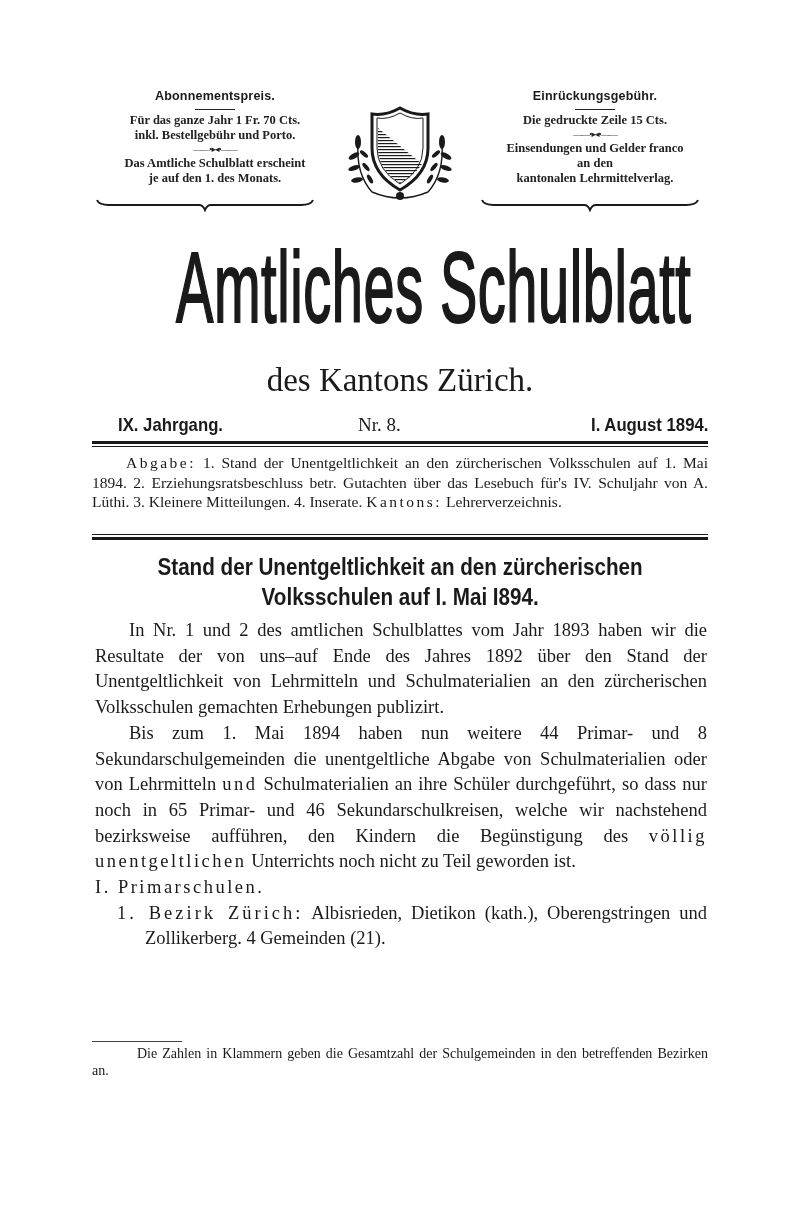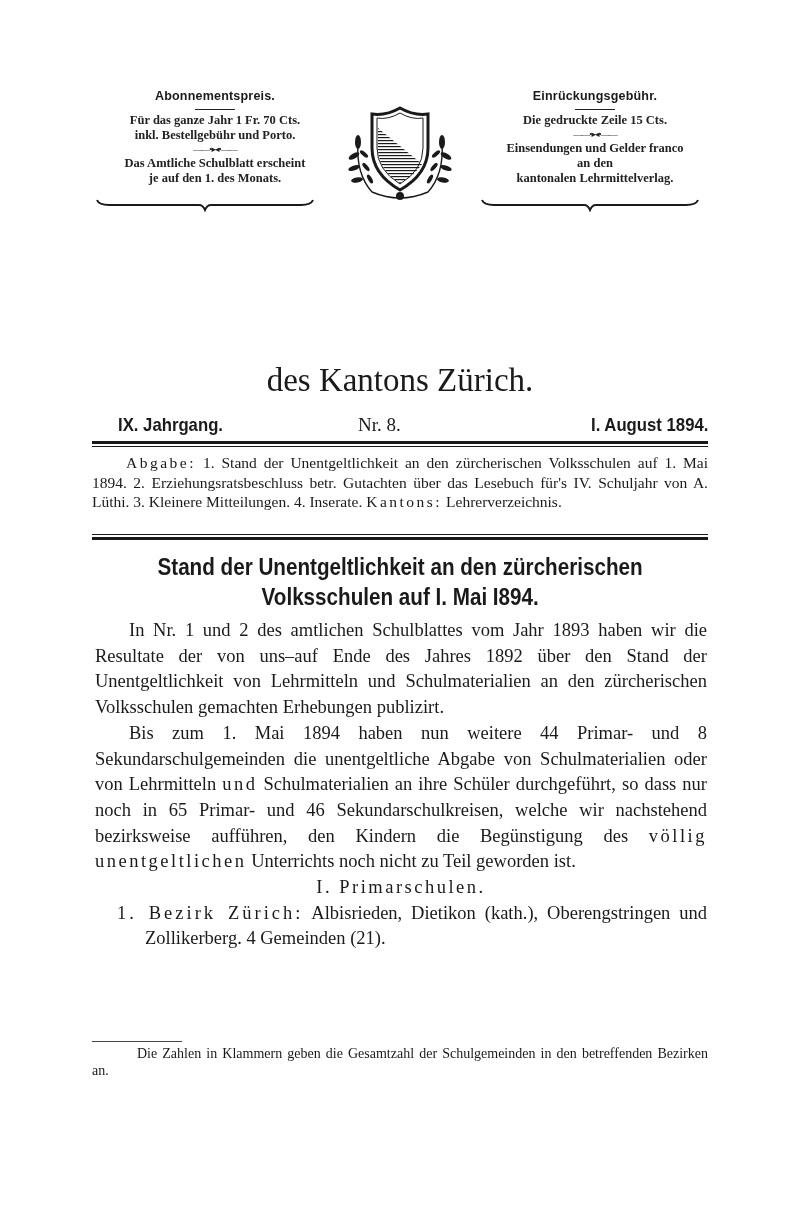--- a/index.html
+++ b/index.html
@@ -71,21 +71,21 @@
       font-family: "Liberation Sans", "DejaVu Sans", sans-serif;
       font-weight: bold; font-size: 24px; line-height: 30px; color: #1a1a1a;
     }
     .article-title .t { display: inline-block; transform: scaleX(0.86); transform-origin: center; white-space: nowrap; }
 
     .body {
       position: absolute; left: 95px; top: 618px; width: 612px;
       font-size: 18.5px; line-height: 25.7px; text-align: justify; color:#1a1a1a;
     }
     .body p { margin: 0; text-indent: 34px; }
-    .section-head { text-align: center; text-indent: 0 !important; letter-spacing: 2.5px; }
+    .section-head { text-indent: 0 !important; letter-spacing: 2.5px; }
     .district { padding-left: 50px; text-indent: -28px !important; }
     .district .sp { letter-spacing: 3px; }
 
     .fn-rule { position: absolute; left: 92px; top: 1041px; width: 90px; height: 1px; background: #444; }
     .footnote {
       position: absolute; left: 92px; top: 1045px; width: 616px;
       font-size: 14px; line-height: 17px; text-align: justify; text-indent: 45px;
     }
   </style>
 </head>
@@ -147,20 +147,23 @@
     <div class="hbox-line">Die gedruckte Zeile 15 Cts.</div>
     <div class="hbox-orn">——•▸◂•——</div>
     <div class="hbox-line">Einsendungen und Gelder franco</div>
     <div class="hbox-line">an den</div>
     <div class="hbox-line">kantonalen Lehrmittelverlag.</div>
   </div>
   <svg class="brace right" viewBox="0 0 220 14">
     <path d="M2 2 Q4 7 14 7 L104 7 Q108 7 110 12 Q112 7 116 7 L206 7 Q216 7 218 2" fill="none" stroke="#1a1a1a" stroke-width="2"></path>
   </svg>
 
+  <div class="masthead-wrap">
+    <span class="masthead-inner">Amtliches Schulblatt</span>
+  </div>
   <div class="subtitle">des Kantons Zürich.</div>
 
   <div class="issue-row">
     <span class="issue-year">IX. Jahrgang.</span>
     <span class="issue-nr">Nr. 8.</span>
     <span class="issue-date">I. August 1894.</span>
   </div>
 
   <div class="rule-double rule-a">
     <div class="thick"></div>

